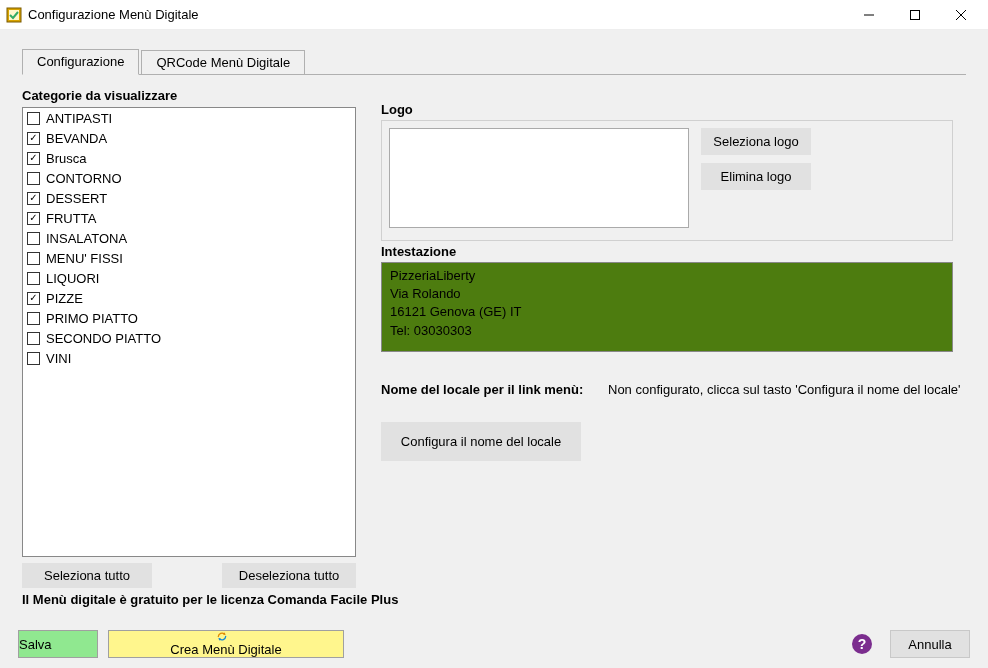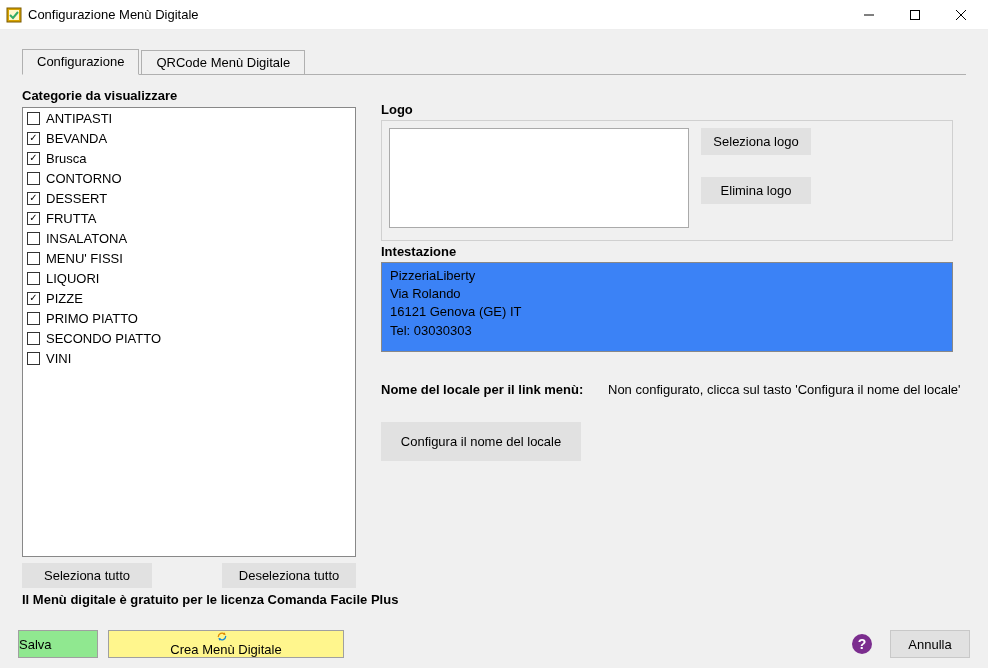--- a/index.html
+++ b/index.html
@@ -144,34 +144,34 @@
     align-items:flex-start;
   }
   .logo-img {
     width:300px; height:100px;
     border:1px solid #aaa;
     background:#fff;
     margin-right:12px;
   }
   .logo-btns {
     display:flex; flex-direction:column;
-    gap:22px;
+    gap:8px;
   }
   .logo-btns .btn { width:110px; padding:5px 0; }
 
   .intest-label {
     position:absolute;
     left:381px; top:214px;
   }
   .intest-box {
     position:absolute;
     left:381px; top:232px;
     width:572px; height:90px;
     border:1px solid #888;
-    background:#3b82f6;
+    background:#4d7c0f;
     padding:4px 8px;
     font-family:inherit;
     font-size:13px;
     resize:none;
     overflow-y:scroll;
     line-height:1.4;
   }
 
   .link-label {
     position:absolute;

